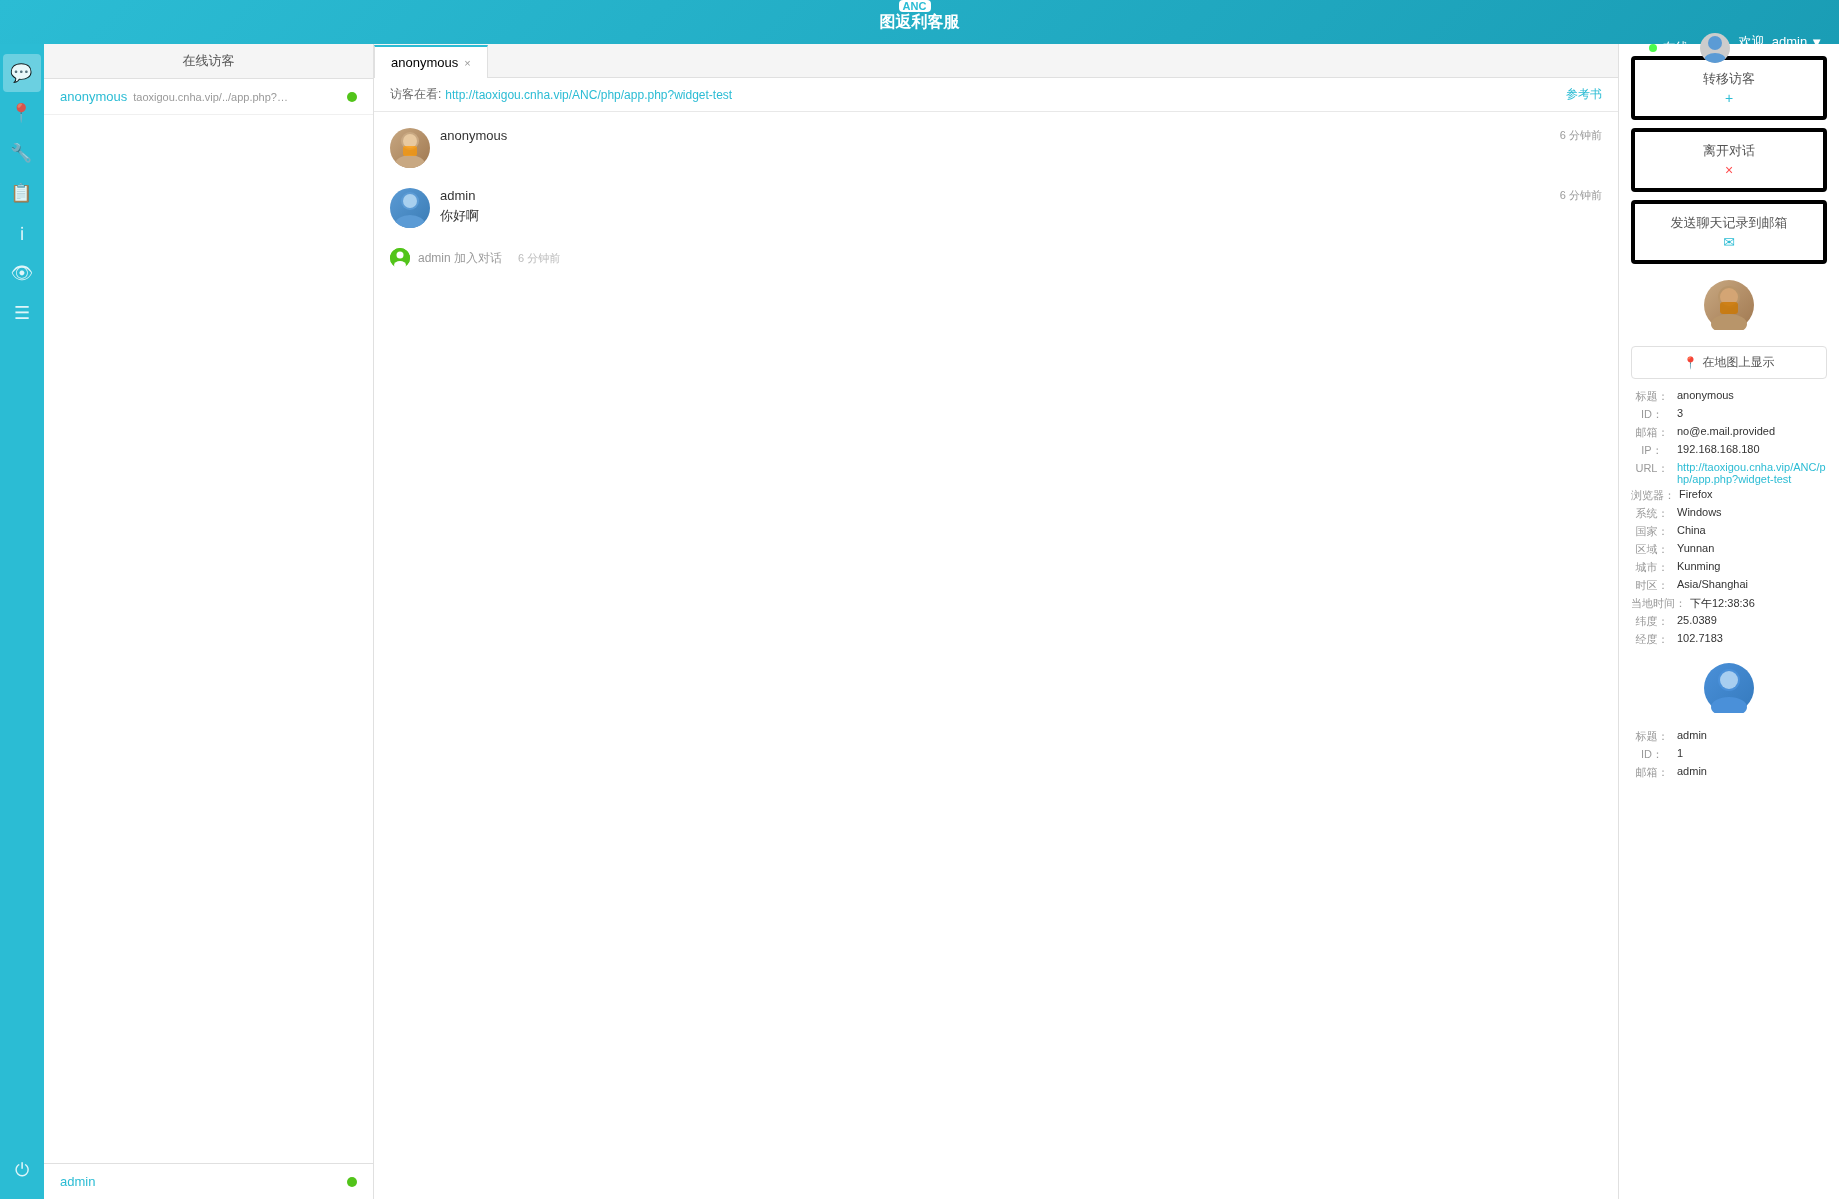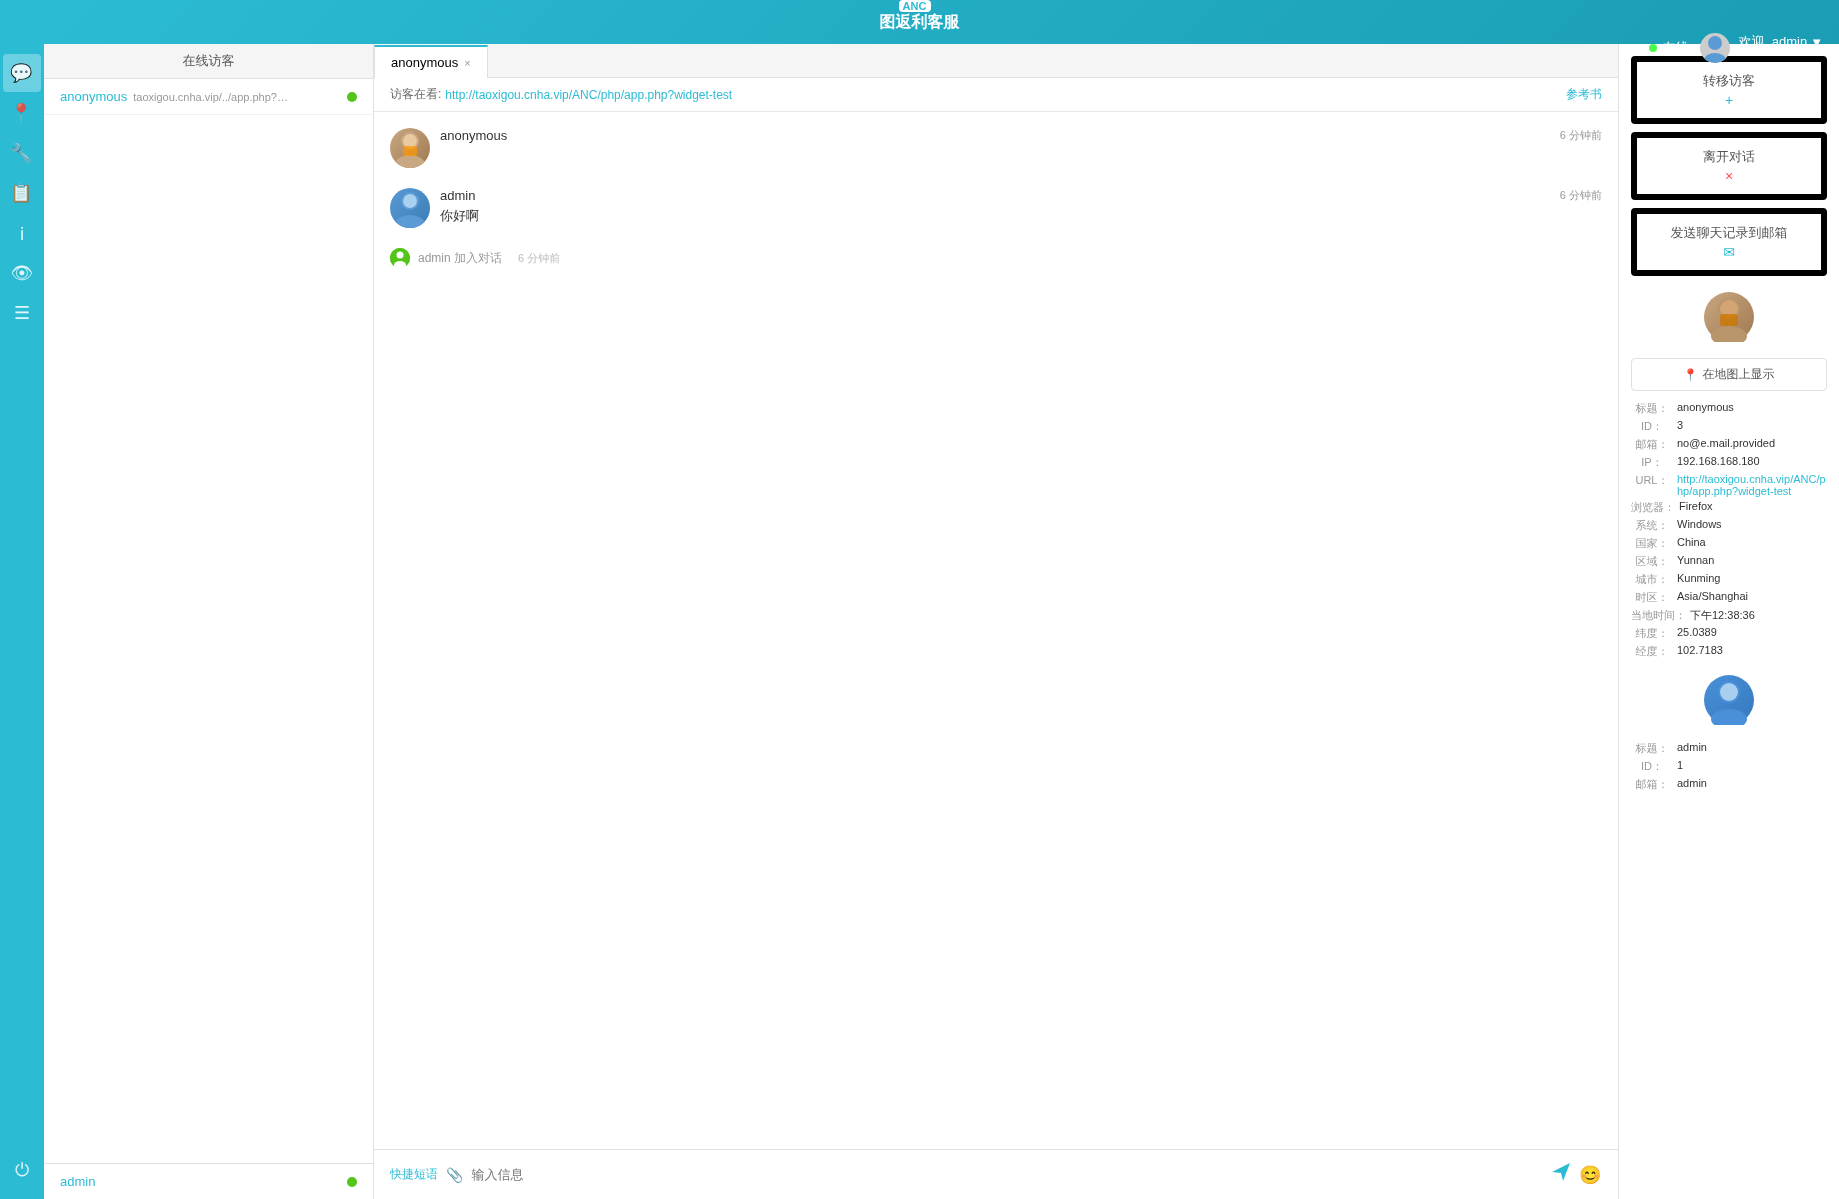--- a/index.html
+++ b/index.html
@@ -216,21 +216,21 @@
     
     .right-panel {
       width: 220px;
       background: white;
       overflow-y: auto;
       padding: 12px;
     }
     .action-btn {
       width: 100%;
       padding: 10px;
-      border: 6px solid #000000;
+      border: 4px solid #000000;
       background: white;
       cursor: pointer;
       border-radius: 4px;
       margin-bottom: 8px;
       text-align: center;
       color: #555;
       font-size: 13px;
       display: flex;
       flex-direction: column;
       align-items: center;
@@ -438,31 +438,20 @@
               <circle cx="10" cy="7" r="3.5" fill="white"></circle>
               <ellipse cx="10" cy="17" rx="6" ry="4" fill="white"></ellipse>
             </svg>
         </div>
         <span>admin 加入对话</span>
         <span style="color:#bbb; font-size:11px; margin-left:8px;">6 分钟前</span>
       </div>
 
     </div>
 
-    <div class="chat-input-area">
-      <span class="quick-phrase">快捷短语</span>
-      <span class="file-upload-icon">📎</span>
-      <input type="text" class="message-input" placeholder="输入信息" style="">
-      <span class="send-btn">
-        <svg width="22" height="22" viewBox="0 0 22 22" fill="none">
-            <path d="M2 11L20 2L13 20L11 12L2 11Z" fill="#2bbcd4"></path>
-          </svg>
-      </span>
-      <span class="emoji-btn">😊</span>
-    </div>
   </div>
 
   <div class="right-panel">
 
     <button class="action-btn">
       <span>转移访客</span>
       <span class="action-btn-icon">+</span>
     </button>
 
     <button class="action-btn">

